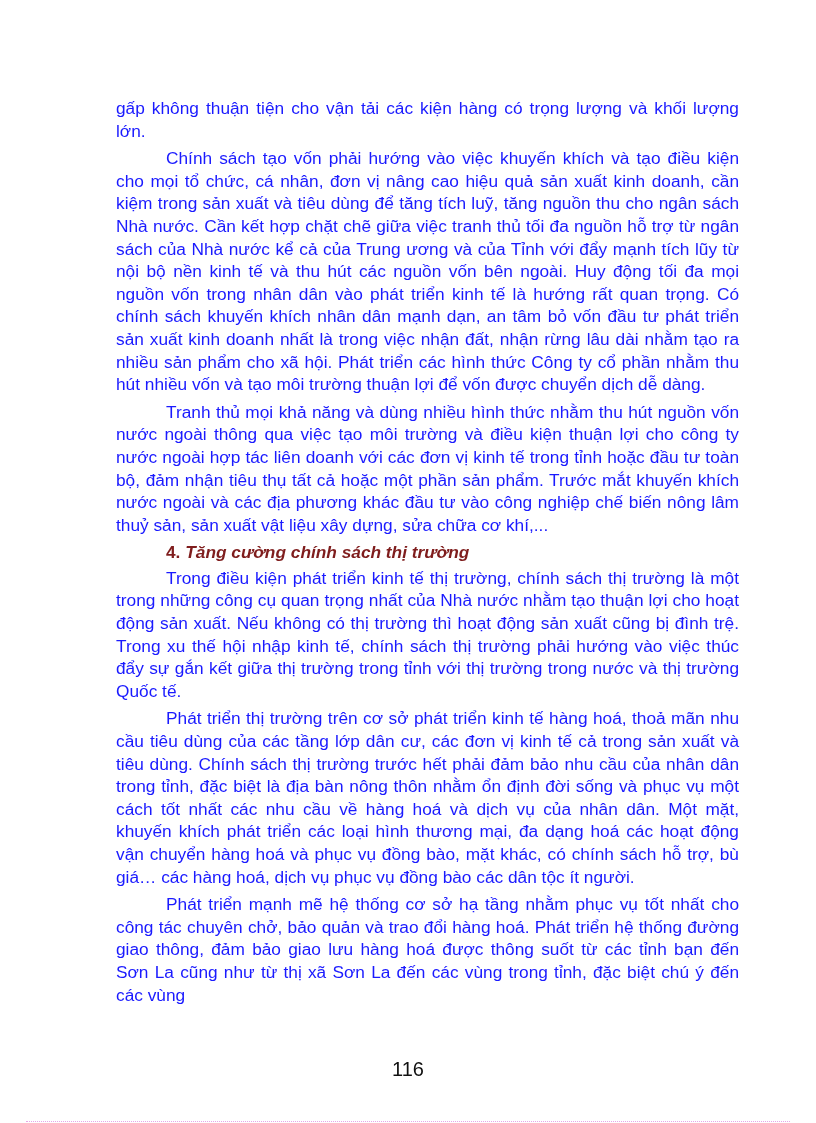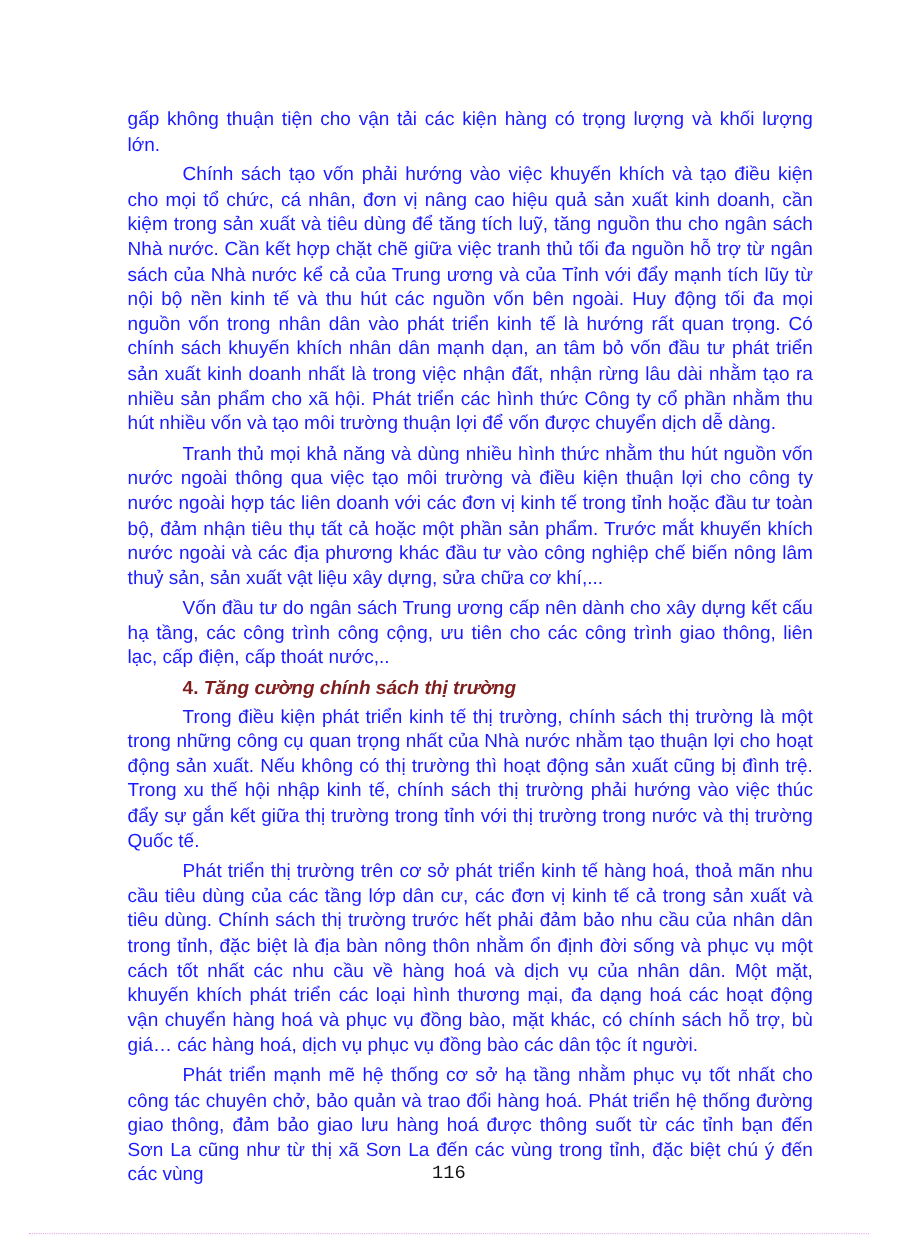--- a/index.html
+++ b/index.html
@@ -28,40 +28,39 @@
       font-style: italic;
       color: #7f1d1d;
     }
     .heading .num { font-style: normal; }
     .page-number {
       position: absolute;
       top: 1058px;
       left: 0;
       width: 816px;
       text-align: center;
-      font-family: Liberation Mono, monospace;
-      font-size: 17px;
+      font-family: Liberation Sans, sans-serif;
+      font-size: 20px;
       color: #111111;
     }
     .bottom-rule {
       position: absolute;
       left: 26px;
       width: 764px;
       top: 1121px;
       border-top: 1px dotted #e8a6e8;
     }
   </style>
 </head>
 <body>
 
 <div class="page">
   <p class="para noindent">gấp không thuận tiện cho vận tải các kiện hàng có trọng lượng và khối lượng lớn.</p>
   <p class="para">Chính sách tạo vốn phải hướng vào việc khuyến khích và tạo điều kiện cho mọi tổ chức, cá nhân, đơn vị nâng cao hiệu quả sản xuất kinh doanh, cần kiệm trong sản xuất và tiêu dùng để tăng tích luỹ, tăng nguồn thu cho ngân sách Nhà nước. Cần kết hợp chặt chẽ giữa việc tranh thủ tối đa nguồn hỗ trợ từ ngân sách của Nhà nước kể cả của Trung ương và của Tỉnh với đẩy mạnh tích lũy từ nội bộ nền kinh tế và thu hút các nguồn vốn bên ngoài. Huy động tối đa mọi nguồn vốn trong nhân dân vào phát triển kinh tế là hướng rất quan trọng. Có chính sách khuyến khích nhân dân mạnh dạn, an tâm bỏ vốn đầu tư phát triển sản xuất kinh doanh nhất là trong việc nhận đất, nhận rừng lâu dài nhằm tạo ra nhiều sản phẩm cho xã hội. Phát triển các hình thức Công ty cổ phần nhằm thu hút nhiều vốn và tạo môi trường thuận lợi để vốn được chuyển dịch dễ dàng.</p>
   <p class="para">Tranh thủ mọi khả năng và dùng nhiều hình thức nhằm thu hút nguồn vốn nước ngoài thông qua việc tạo môi trường và điều kiện thuận lợi cho công ty nước ngoài hợp tác liên doanh với các đơn vị kinh tế trong tỉnh hoặc đầu tư toàn bộ, đảm nhận tiêu thụ tất cả hoặc một phần sản phẩm. Trước mắt khuyến khích nước ngoài và các địa phương khác đầu tư vào công nghiệp chế biến nông lâm thuỷ sản, sản xuất vật liệu xây dựng, sửa chữa cơ khí,...</p>
-  <p class="para">Vốn đầu tư do ngân sách Trung ương cấp nên dành cho xây dựng kết cấu hạ tầng, các công trình công cộng, ưu tiên cho các công trình giao thông, liên lạc, cấp điện, cấp thoát nước,..</p>
 
   <p class="heading">
     <span class="num">4.</span>
     <span>Tăng cường chính sách thị trường</span>
   </p>
 
   <p class="para">Trong điều kiện phát triển kinh tế thị trường, chính sách thị trường là một trong những công cụ quan trọng nhất của Nhà nước nhằm tạo thuận lợi cho hoạt động sản xuất. Nếu không có thị trường thì hoạt động sản xuất cũng bị đình trệ. Trong xu thế hội nhập kinh tế, chính sách thị trường phải hướng vào việc thúc đẩy sự gắn kết giữa thị trường trong tỉnh với thị trường trong nước và thị trường Quốc tế.</p>
   <p class="para">Phát triển thị trường trên cơ sở phát triển kinh tế hàng hoá, thoả mãn nhu cầu tiêu dùng của các tầng lớp dân cư, các đơn vị kinh tế cả trong sản xuất và tiêu dùng. Chính sách thị trường trước hết phải đảm bảo nhu cầu của nhân dân trong tỉnh, đặc biệt là địa bàn nông thôn nhằm ổn định đời sống và phục vụ một cách tốt nhất các nhu cầu về hàng hoá và dịch vụ của nhân dân. Một mặt, khuyến khích phát triển các loại hình thương mại, đa dạng hoá các hoạt động vận chuyển hàng hoá và phục vụ đồng bào, mặt khác, có chính sách hỗ trợ, bù giá… các hàng hoá, dịch vụ phục vụ đồng bào các dân tộc ít người.</p>
   <p class="para">Phát triển mạnh mẽ hệ thống cơ sở hạ tầng nhằm phục vụ tốt nhất cho công tác chuyên chở, bảo quản và trao đổi hàng hoá. Phát triển hệ thống đường giao thông, đảm bảo giao lưu hàng hoá được thông suốt từ các tỉnh bạn đến Sơn La cũng như từ thị xã Sơn La đến các vùng trong tỉnh, đặc biệt chú ý đến các vùng</p>
 </div>

